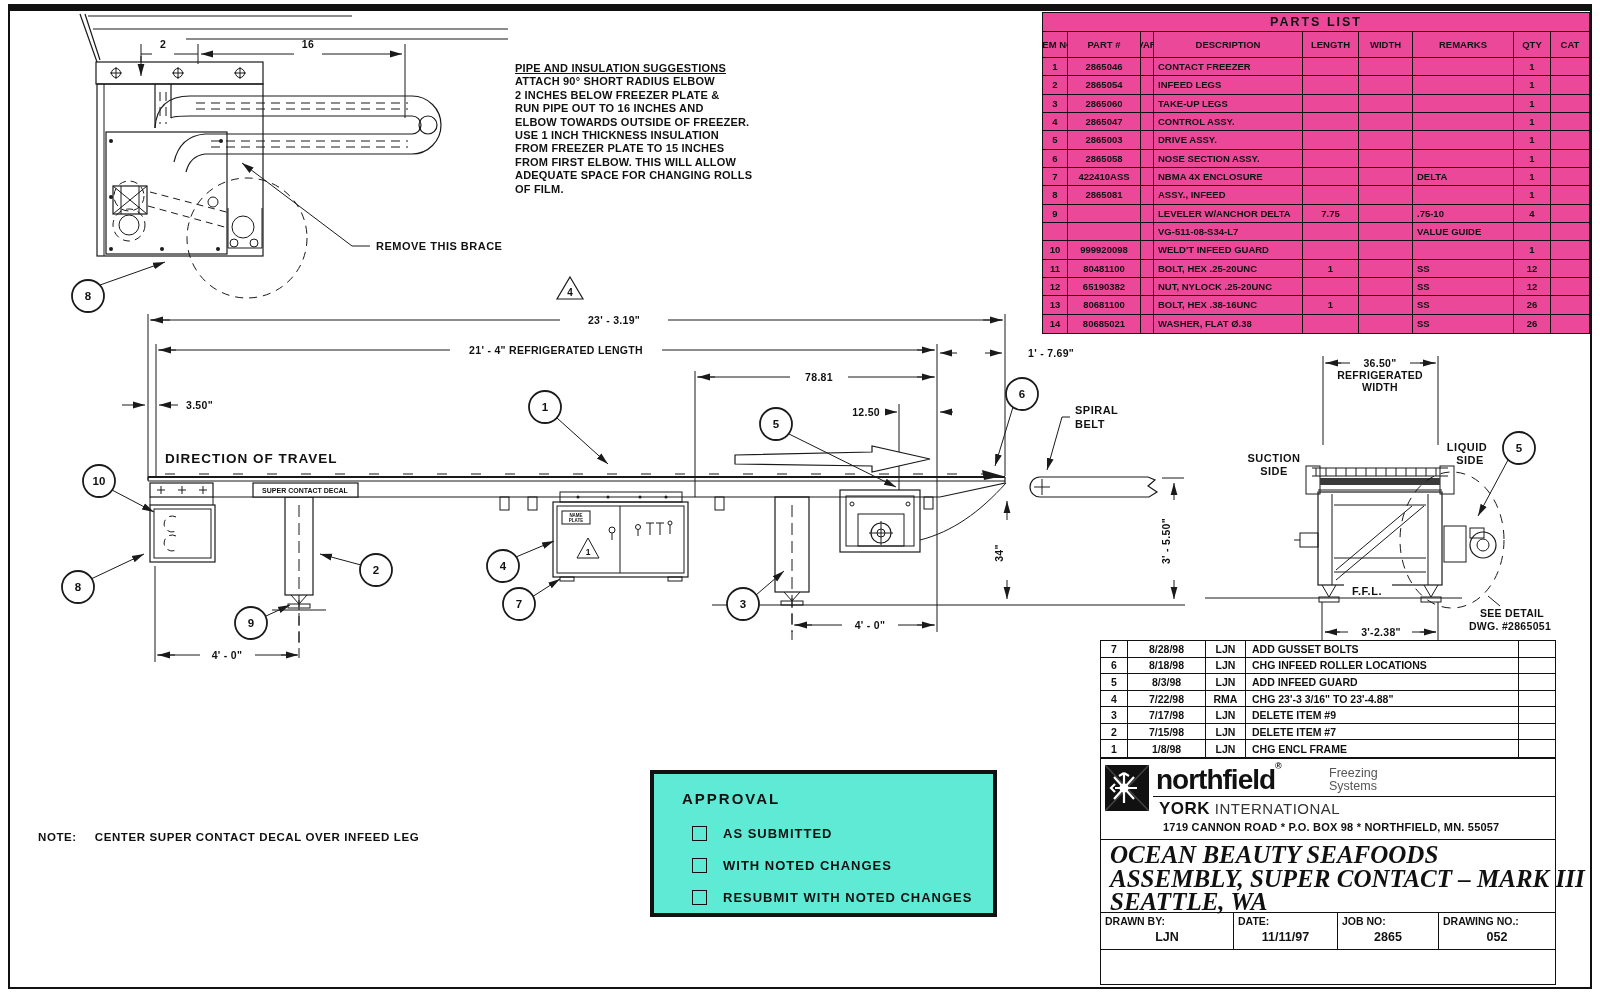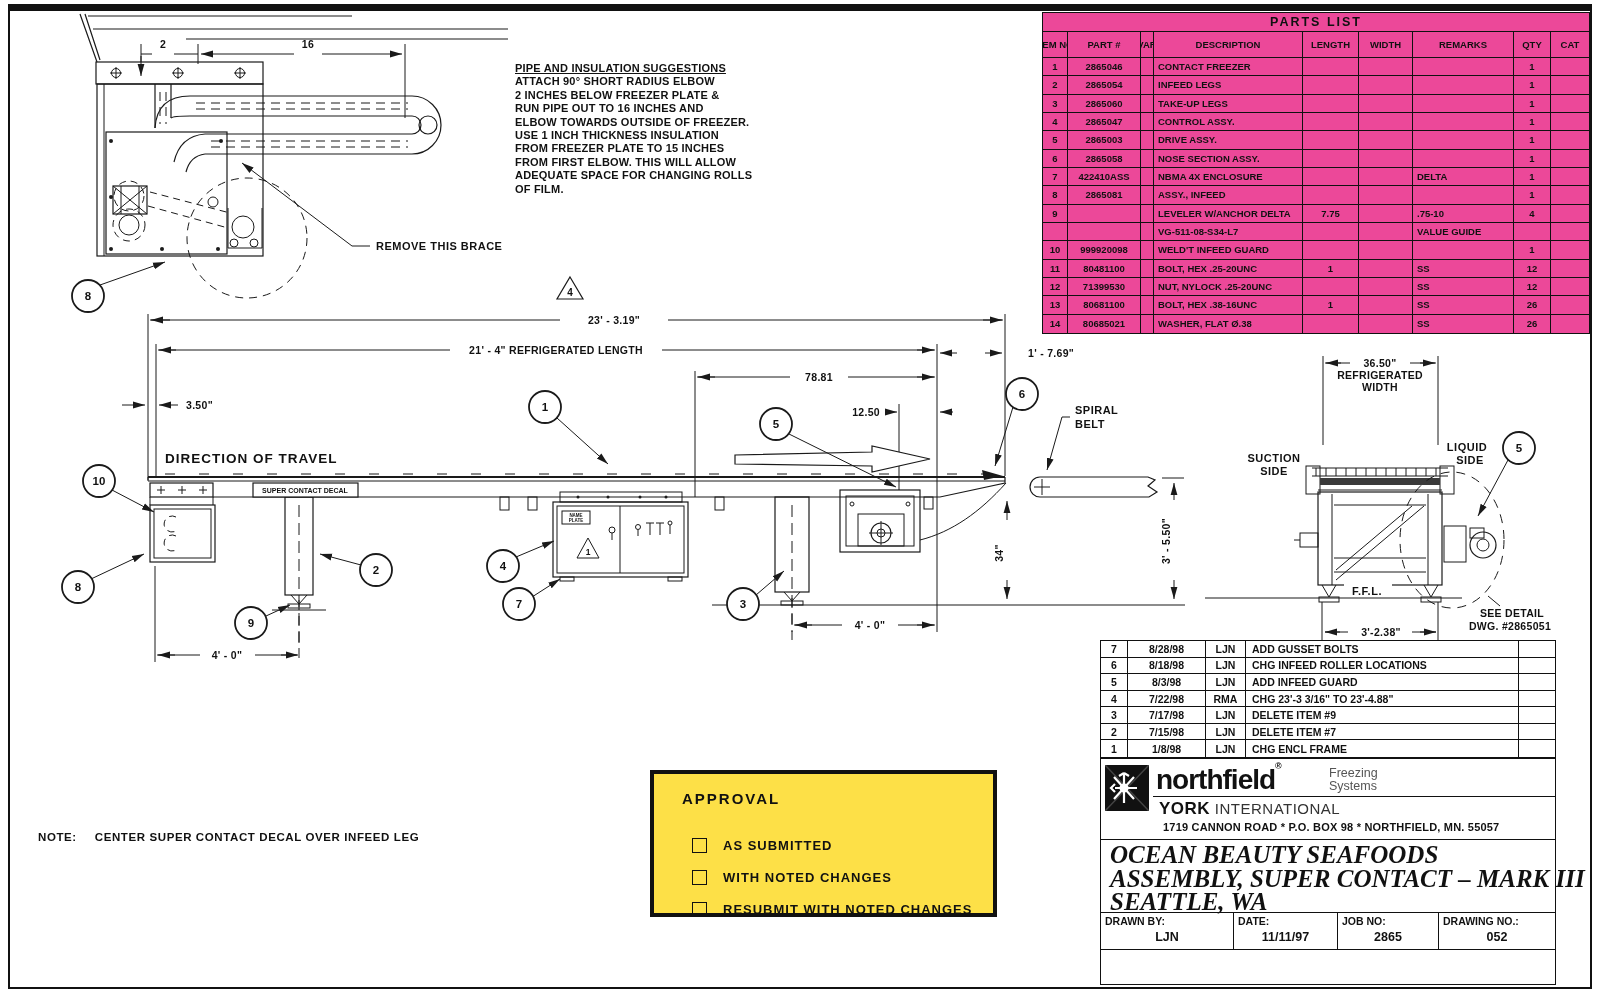--- a/index.html
+++ b/index.html
@@ -59,23 +59,23 @@
   .addr{position:absolute;left:62px;top:62px;font-size:11px;font-weight:700;letter-spacing:.2px;white-space:nowrap;}
   .cust{position:relative;height:73px;border-bottom:1.4px solid #111;font-family:"Liberation Serif",serif;font-style:italic;font-weight:700;font-size:25px;padding:3px 0 0 9px;line-height:23.5px;box-sizing:border-box;white-space:nowrap;}
   .fields{display:grid;grid-template-columns:133px 104px 101px 1fr;grid-template-rows:37px 1fr;height:72px;}
   .fields>div{border-right:1px solid #111;border-bottom:1px solid #111;position:relative;font-weight:700;overflow:hidden;}
   .fields>div:nth-child(4n){border-right:none;}
   .fields>div:nth-child(n+5){border-bottom:none;margin-top:44px;}
   .flabel{position:absolute;left:4px;top:2px;font-size:10.5px;white-space:nowrap;}
   .fval{position:absolute;left:0;right:0;top:17px;text-align:center;font-size:12.5px;}
 
   
-  .approval{position:absolute;left:650px;top:770px;width:347px;height:147px;border:4px solid #111;box-sizing:border-box;background:#fde047;color:#111;padding-left:40px;}
+  .approval{position:absolute;left:650px;top:770px;width:347px;height:147px;border:4px solid #111;box-sizing:border-box;background:#5eead4;color:#111;padding-left:40px;}
   .ap-title{position:absolute;left:28px;top:16px;font-size:15px;font-weight:700;letter-spacing:2px;}
-  .ap-opt{position:absolute;left:38px;display:flex;align-items:center;gap:16px;margin-top:12px;}
+  .ap-opt{position:absolute;left:38px;display:flex;align-items:center;gap:16px;}
   .ap-box{width:13px;height:13px;border:1.6px solid #111;flex:0 0 auto;}
   .ap-lbl{font-size:13px;font-weight:700;letter-spacing:1px;white-space:nowrap;}
 
   
   .note{position:absolute;left:38px;top:831px;font-size:11.5px;font-weight:700;letter-spacing:.6px;color:#111;white-space:nowrap;}
   .note .gap{display:inline-block;width:18px;}
 </style>
 </head>
 <body>
 
@@ -559,21 +559,21 @@
         <div></div>
         <div class="cl">BOLT, HEX .25-20UNC</div>
         <div>1</div>
         <div></div>
         <div class="cl">SS</div>
         <div>12</div>
         <div></div>
       </div>
     <div class="plrow">
         <div>12</div>
-        <div>71399530</div>
+        <div>65190382</div>
         <div></div>
         <div class="cl">NUT, NYLOCK .25-20UNC</div>
         <div></div>
         <div></div>
         <div class="cl">SS</div>
         <div>12</div>
         <div></div>
       </div>
     <div class="plrow">
         <div>13</div>

